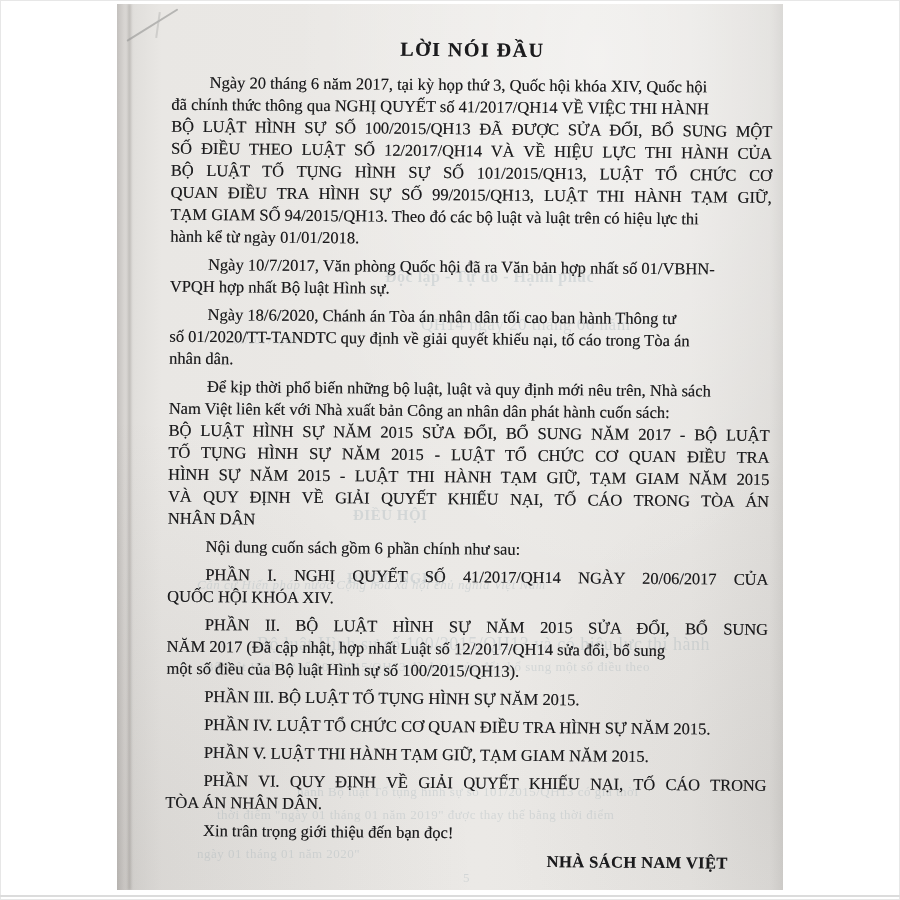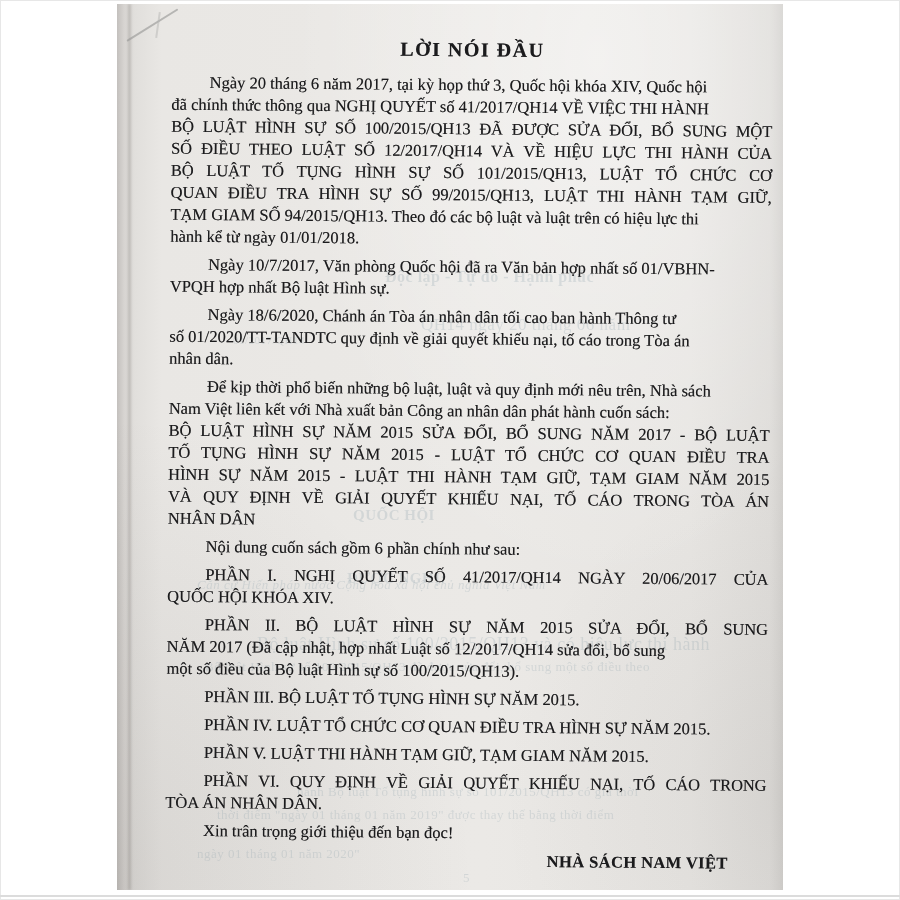--- a/index.html
+++ b/index.html
@@ -66,21 +66,21 @@
 
 <div class="canvas">
   <div class="page">
     <div class="crease"></div>
     <div class="scratch"></div>
     <div class="scratch2"></div>
     <div class="bleed-layer" id="bleed-layer">
         <span class="bleed b" style="left: 268px; top: 264px; font-size: 16px;">Độc lập - Tự do - Hạnh phúc</span>
         <span class="bleed" style="left: 304px; top: 311px; font-size: 17px;">QH14 ngày 20 tháng 06 năm</span>
         <span class="bleed" style="left: 116px; top: 330px; font-size: 11px;">01/2017/QH14</span>
-        <span class="bleed b" style="left: 236px; top: 503px; font-size: 15px;">QUỐC HỘI</span>
+        <span class="bleed b" style="left: 236px; top: 503px; font-size: 15px;">ĐIỀU HỘI</span>
         <span class="bleed i" style="left: 80px; top: 533px; font-size: 13px; margin-top: 40px;">Căn cứ Hiến pháp nước Cộng hòa xã hội chủ nghĩa Việt Nam</span>
         <span class="bleed b" style="left: 230px; top: 566px; font-size: 15px;">ĐƯỢC NGHỊ:</span>
         <span class="bleed" style="left: 120px; top: 630px; font-size: 18px; margin-left: 20px;">Bộ luật Hình sự số 100/2015/QH13 và có hiệu lực thi hành</span>
         <span class="bleed" style="left: 88px; top: 655px; font-size: 13px;">Bộ luật Hình sự số 100/2015/QH13 đã được sửa đổi, bổ sung một số điều theo</span>
         <span class="bleed" style="left: 180px; top: 780px; font-size: 13px;">hành Bộ luật Tố tụng hình sự số 101/2015/QH13 có giá thời</span>
         <span class="bleed" style="left: 100px; top: 803px; font-size: 13px;">thời điểm "ngày 01 tháng 01 năm 2019" được thay thế bằng thời điểm</span>
         <span class="bleed" style="left: 80px; top: 842px; font-size: 13px;">ngày 01 tháng 01 năm 2020"</span>
         <span class="bleed" style="left: 346px; top: 866px; font-size: 13px;">5</span>
       </div>
     <div class="content">

